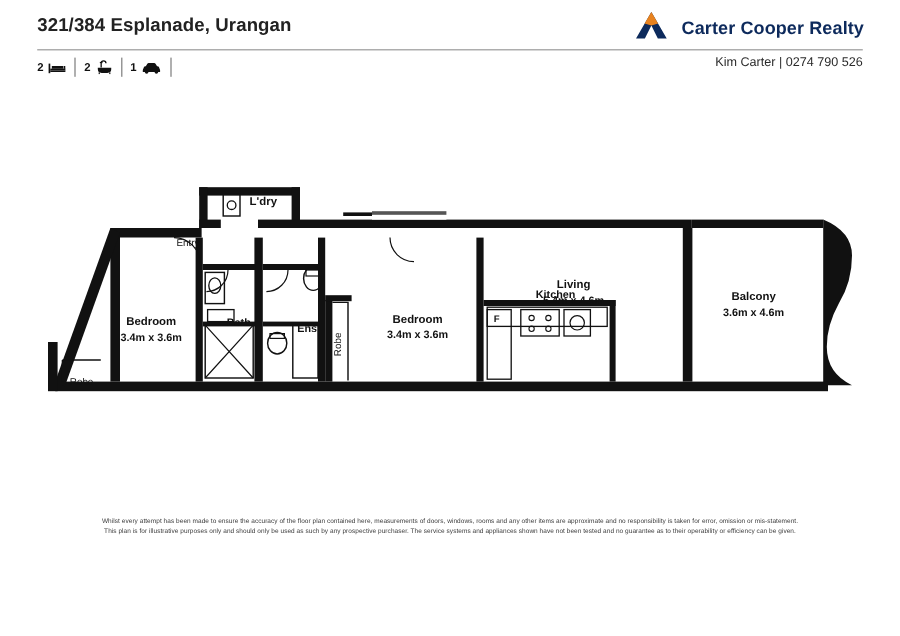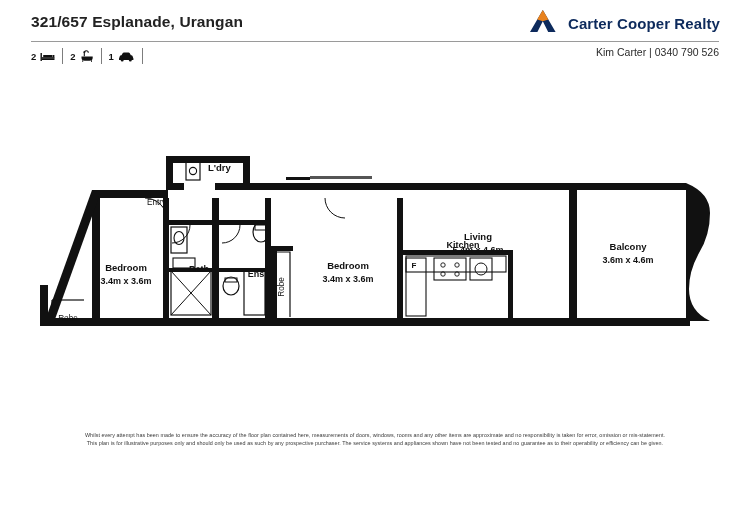--- a/index.html
+++ b/index.html
@@ -99,21 +99,21 @@
     line-height: 1.45;
     color: #3a3a3a;
   }
   #disclaimer div { letter-spacing: 0.05px; }
 </style>
 </head>
 <body>
 
 <div id="header">
 
-  <div id="address-title">321/657 Esplanade, Urangan</div>
+  <div id="address-title">321/384 Esplanade, Urangan</div>
   <div id="header-rule"></div>
 
   <div id="features">
 
     <div class="feature">
       <span class="fnum">2</span>
       <span>
         <svg width="15" height="11" viewBox="0 0 15 11">
           <rect x="0.5" y="2" width="1.4" height="8" fill="#111"></rect>
           <rect x="1.9" y="6.2" width="12.6" height="1.6" fill="#111"></rect>
@@ -153,21 +153,21 @@
   <div id="brand">
     <span>
       <svg width="28" height="26" viewBox="0 0 28 26">
         <path d="M13.8 2 L26.6 24 H19.2 L13.8 13.2 L8.4 24 H1 Z" fill="#0d2a5c"></path>
         <path d="M13.8 2 L19.4 11.6 L13.8 13.2 L8.2 11.6 Z" fill="#e8821e"></path>
       </svg>
     </span>
     <span id="brand-name">Carter Cooper Realty</span>
   </div>
 
-  <div id="agent-line">Kim Carter | 0340 790 526</div>
+  <div id="agent-line">Kim Carter | 0274 790 526</div>
 </div>
 
 <div id="plan">
   <svg width="750" height="370" viewBox="0 0 750 370">
 
     <g>
 
       <rect x="92" y="118" width="8" height="128" fill="#111"></rect>
 
       <path d="M92 118 L168 118 L168 126 L100 126 Z" fill="#111"></path>

